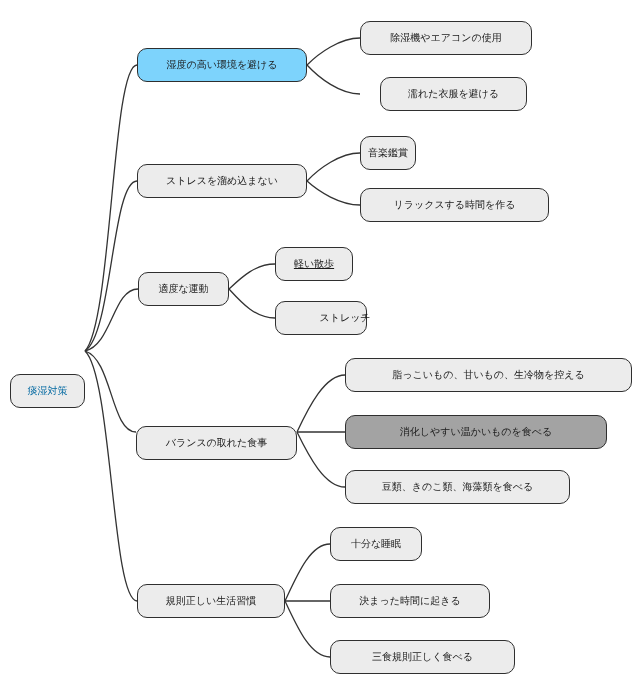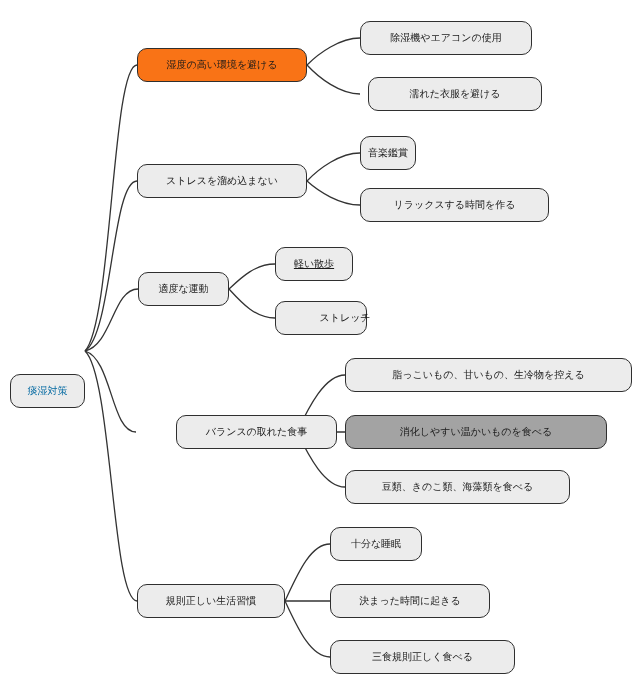--- a/index.html
+++ b/index.html
@@ -48,31 +48,31 @@
       <path d="M 297 432 C 309 406.35, 325 375, 345 375" stroke="#333333" stroke-width="1.3"></path>
       <path d="M 297 432 C 309 432, 325 432, 345 432" stroke="#333333" stroke-width="1.3"></path>
       <path d="M 297 432 C 309 456.75, 325 487, 345 487" stroke="#333333" stroke-width="1.3"></path>
       <path d="M 85 351 C 112 376, 112 601, 137 601" stroke="#333333" stroke-width="1.3"></path>
       <path d="M 285 601 C 297 575.35, 310 544, 330 544" stroke="#333333" stroke-width="1.3"></path>
       <path d="M 285 601 C 297 601, 310 601, 330 601" stroke="#333333" stroke-width="1.3"></path>
       <path d="M 285 601 C 297 626.2, 310 657, 330 657" stroke="#333333" stroke-width="1.3"></path>
     </svg>
   <div id="node-layer">
       <div class="node" style="left: 360px; top: 21px; width: 172px; background: rgb(236, 236, 236); border: 1.4px solid rgb(47, 47, 47); color: rgb(26, 26, 26);">除湿機やエアコンの使用</div>
-      <div class="node" style="left: 368px; top: 77px; width: 174px; background: rgb(236, 236, 236); border: 1.4px solid rgb(47, 47, 47); color: rgb(26, 26, 26);">濡れた衣服を避ける</div>
-      <div class="node" style="left: 137px; top: 48px; width: 170px; background: #f97316; border: 1.4px solid rgb(47, 47, 47); color: rgb(26, 26, 26);">湿度の高い環境を避ける</div>
+      <div class="node" style="left: 380px; top: 77px; width: 147px; background: rgb(236, 236, 236); border: 1.4px solid rgb(47, 47, 47); color: rgb(26, 26, 26);">濡れた衣服を避ける</div>
+      <div class="node" style="left: 137px; top: 48px; width: 170px; background: #7dd3fc; border: 1.4px solid rgb(47, 47, 47); color: rgb(26, 26, 26);">湿度の高い環境を避ける</div>
       <div class="node" style="left: 360px; top: 136px; width: 56px; background: rgb(236, 236, 236); border: 1.4px solid rgb(47, 47, 47); color: rgb(26, 26, 26);">音楽鑑賞</div>
       <div class="node" style="left: 360px; top: 188px; width: 189px; background: rgb(236, 236, 236); border: 1.4px solid rgb(47, 47, 47); color: rgb(26, 26, 26);">リラックスする時間を作る</div>
       <div class="node" style="left: 137px; top: 164px; width: 170px; background: rgb(236, 236, 236); border: 1.4px solid rgb(47, 47, 47); color: rgb(26, 26, 26);">ストレスを溜め込まない</div>
       <div class="node" style="left: 275px; top: 247px; width: 78px; background: rgb(236, 236, 236); border: 1.4px solid rgb(47, 47, 47); color: rgb(26, 26, 26); text-decoration: underline;">軽い散歩</div>
       <div class="node" style="left: 275px; top: 301px; width: 92px; background: rgb(236, 236, 236); border: 1.4px solid rgb(47, 47, 47); color: rgb(26, 26, 26); padding-left: 48px;">ストレッチ</div>
       <div class="node" style="left: 138px; top: 272px; width: 91px; background: rgb(236, 236, 236); border: 1.4px solid rgb(47, 47, 47); color: rgb(26, 26, 26);">適度な運動</div>
       <div class="node" style="left: 345px; top: 358px; width: 287px; background: rgb(236, 236, 236); border: 1.4px solid rgb(47, 47, 47); color: rgb(26, 26, 26);">脂っこいもの、甘いもの、生冷物を控える</div>
       <div class="node" style="left: 345px; top: 415px; width: 262px; background: #a3a3a3; border: 1.4px solid rgb(47, 47, 47); color: rgb(26, 26, 26);">消化しやすい温かいものを食べる</div>
       <div class="node" style="left: 345px; top: 470px; width: 225px; background: rgb(236, 236, 236); border: 1.4px solid rgb(47, 47, 47); color: rgb(26, 26, 26);">豆類、きのこ類、海藻類を食べる</div>
-      <div class="node" style="left: 136px; top: 415px; width: 161px; background: rgb(236, 236, 236); border: 1.4px solid rgb(47, 47, 47); color: rgb(26, 26, 26); margin-left: 40px;">バランスの取れた食事</div>
+      <div class="node" style="left: 136px; top: 426px; width: 161px; background: rgb(236, 236, 236); border: 1.4px solid rgb(47, 47, 47); color: rgb(26, 26, 26);">バランスの取れた食事</div>
       <div class="node" style="left: 330px; top: 527px; width: 92px; background: rgb(236, 236, 236); border: 1.4px solid rgb(47, 47, 47); color: rgb(26, 26, 26);">十分な睡眠</div>
       <div class="node" style="left: 330px; top: 584px; width: 160px; background: rgb(236, 236, 236); border: 1.4px solid rgb(47, 47, 47); color: rgb(26, 26, 26);">決まった時間に起きる</div>
       <div class="node" style="left: 330px; top: 640px; width: 185px; background: rgb(236, 236, 236); border: 1.4px solid rgb(47, 47, 47); color: rgb(26, 26, 26);">三食規則正しく食べる</div>
       <div class="node" style="left: 137px; top: 584px; width: 148px; background: rgb(236, 236, 236); border: 1.4px solid rgb(47, 47, 47); color: rgb(26, 26, 26);">規則正しい生活習慣</div>
       <div class="node" style="left: 10px; top: 334px; width: 75px; background: rgb(236, 236, 236); border: 1.4px solid rgb(47, 47, 47); color: #0369a1; margin-top: 40px;">痰湿対策</div>
     </div>
 </div>
 
 </body></html>

